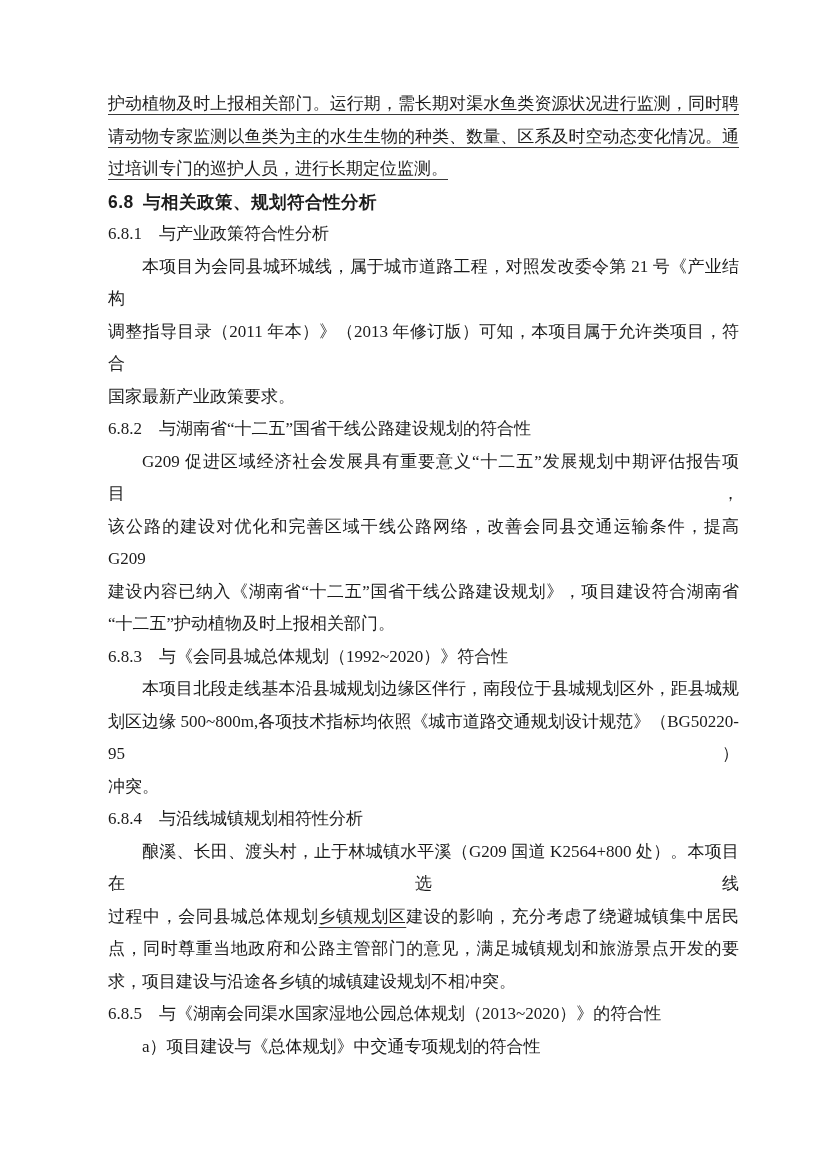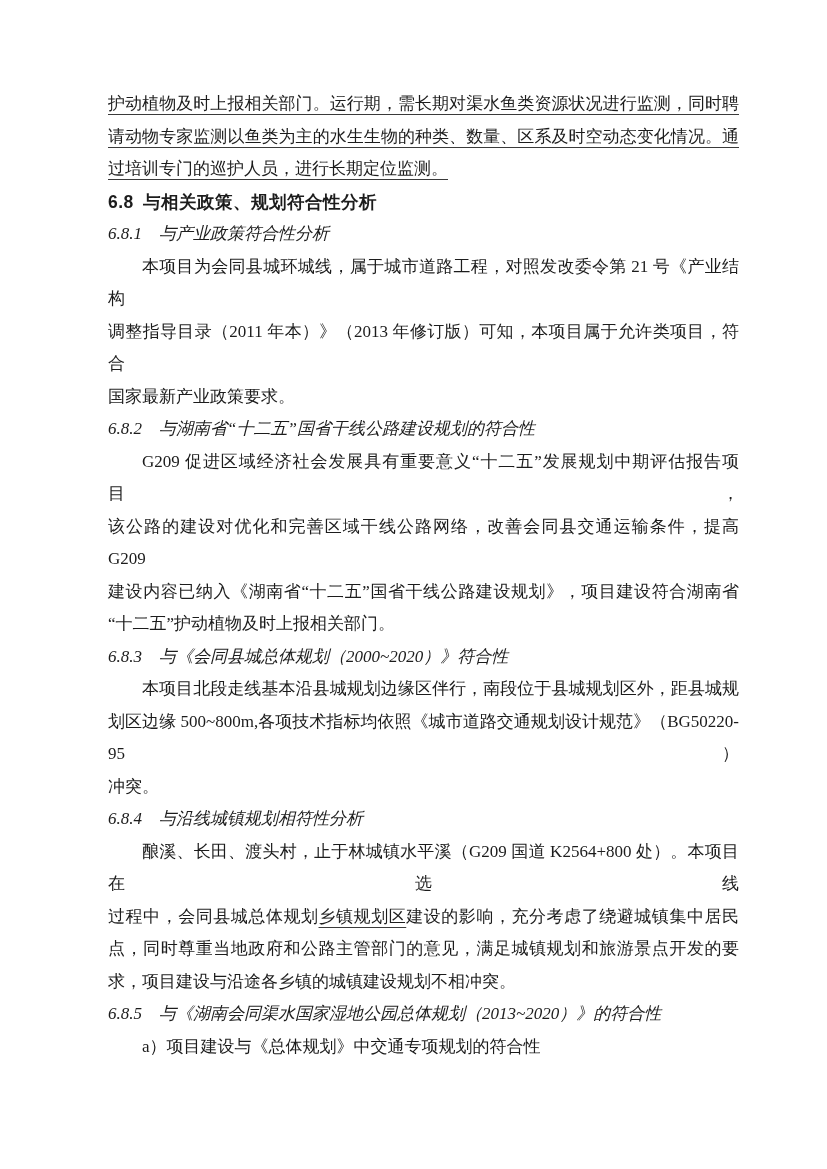--- a/index.html
+++ b/index.html
@@ -27,21 +27,20 @@
   }
   .block { margin: 0; }
   .block.h1 {
     font-family: "Liberation Sans", "DejaVu Sans", sans-serif;
     font-weight: 700;
     font-size: 17.5px;
     letter-spacing: 0.5px;
   }
   .block.h2 {
     font-size: 17px;
-    font-style: italic;
   }
   .line {
     text-align: justify;
     text-align-last: justify;
   }
   .line.last {
     text-align-last: left;
   }
   .indent .line:first-child {
     text-indent: 2em;
@@ -80,21 +79,21 @@
         <div class="line"><span>调整指导目录（2011 年本）》（2013 年修订版）可知，本项目属于允许类项目，符合</span></div>
         <div class="line last"><span>国家最新产业政策要求。</span></div>
       </div>
       <div class="block h2">6.8.2　与湖南省“十二五”国省干线公路建设规划的符合性</div>
       <div class="block para indent">
         <div class="line"><span>G209 促进区域经济社会发展具有重要意义“十二五”发展规划中期评估报告项目，</span></div>
         <div class="line"><span>该公路的建设对优化和完善区域干线公路网络，改善会同县交通运输条件，提高 G209</span></div>
         <div class="line"><span>建设内容已纳入《湖南省“十二五”国省干线公路建设规划》，项目建设符合湖南省</span></div>
         <div class="line last"><span>“十二五”护动植物及时上报相关部门。</span></div>
       </div>
-      <div class="block h2">6.8.3　与《会同县城总体规划（2000~2020）》符合性</div>
+      <div class="block h2">6.8.3　与《会同县城总体规划（1992~2020）》符合性</div>
       <div class="block para indent">
         <div class="line"><span>本项目北段走线基本沿县城规划边缘区伴行，南段位于县城规划区外，距县城规</span></div>
         <div class="line"><span>划区边缘 500~800m,各项技术指标均依照《城市道路交通规划设计规范》（BG50220-95）</span></div>
         <div class="line last"><span>冲突。</span></div>
       </div>
       <div class="block h2">6.8.4　与沿线城镇规划相符性分析</div>
       <div class="block para indent">
         <div class="line"><span>酿溪、长田、渡头村，止于林城镇水平溪（G209 国道 K2564+800 处）。本项目在选线</span></div>
         <div class="line"><span>过程中，会同县城总体规划</span><span class="u">乡镇规划区</span><span>建设的影响，充分考虑了绕避城镇集中居民</span></div>
         <div class="line"><span>点，同时尊重当地政府和公路主管部门的意见，满足城镇规划和旅游景点开发的要</span></div>

